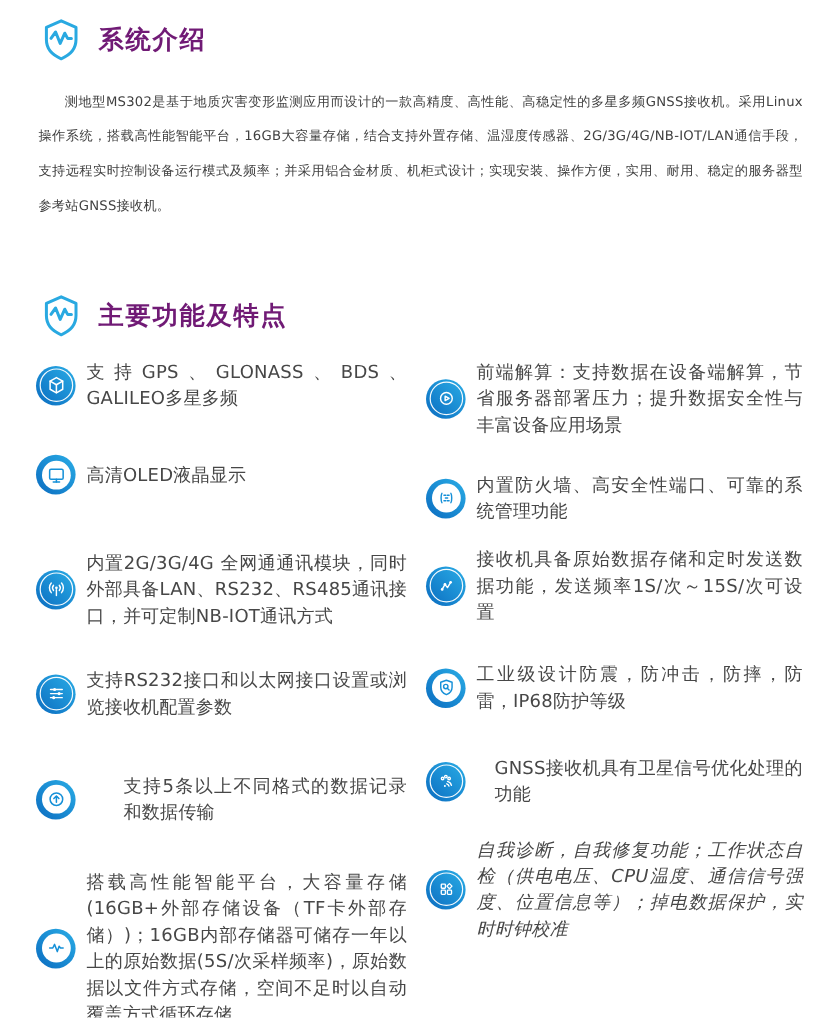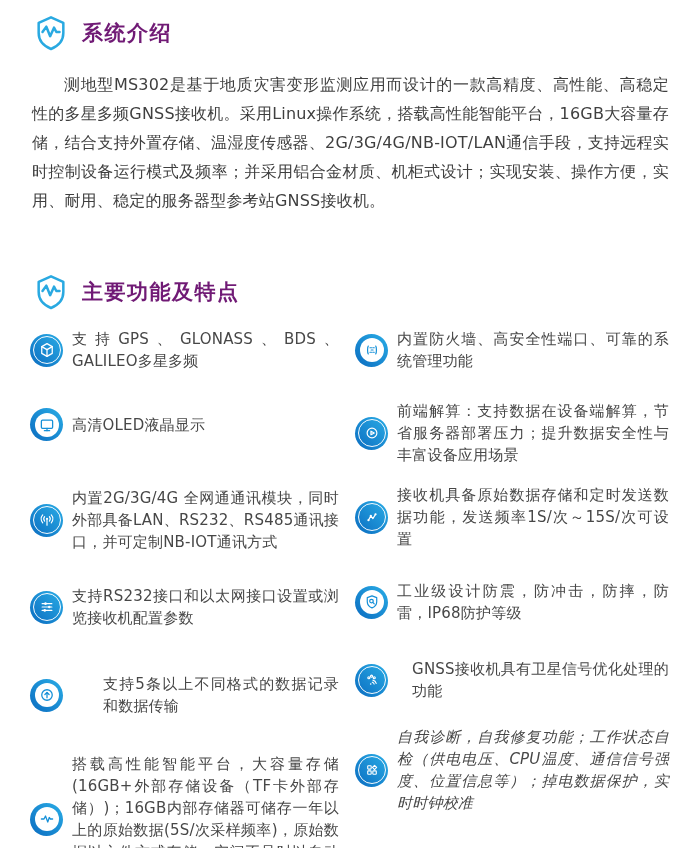--- a/index.html
+++ b/index.html
@@ -22,21 +22,21 @@
     font-size: 21px;
     font-weight: bold;
     color: #701a75;
     letter-spacing: 1.5px;
   }
   .sec2 { margin-top: 56px; }
 
   
   .intro {
     margin: 16px 0 0 2px;
-    font-size: 16px;
+    font-size: 11px;
     line-height: 29px;
     color: #3f3f3f;
     text-indent: 2em;
     text-align: justify;
     letter-spacing: 0.2px;
   }
 
   
   .features { display: flex; margin-top: 15px; gap: 16px; }
   .col { display: flex; flex-direction: column; }
@@ -181,47 +181,47 @@
           </svg>
         </span>
         <p class="feat-text">搭载高性能智能平台，大容量存储(16GB+外部存储设备（TF卡外部存储）)；16GB内部存储器可储存一年以上的原始数据(5S/次采样频率)，原始数据以文件方式存储，空间不足时以自动覆盖方式循环存储</p>
       </div>
 
     </div>
 
     <div class="col col-right">
 
       <div class="feat">
+        <span class="ic solid">
+          <svg width="18" height="18" viewBox="0 0 24 24" fill="none" stroke="currentColor" stroke-width="1.6" stroke-linecap="round" stroke-linejoin="round">
+            <circle cx="12" cy="12" r="6.5"></circle>
+            <path d="M10.6 9.6 L15 12 L10.6 14.4 Z"></path>
+          </svg>
+        </span>
+        <p class="feat-text">前端解算：支持数据在设备端解算，节省服务器部署压力；提升数据安全性与丰富设备应用场景</p>
+      </div>
+
+      <div class="feat">
         <span class="ic ring">
           <svg width="18" height="18" viewBox="0 0 24 24" fill="none" stroke="currentColor" stroke-width="1.6" stroke-linecap="round">
             <path d="M7 6.8 C5.8 8.4 5.8 15.6 7 17.2"></path>
             <path d="M17 6.8 C18.2 8.4 18.2 15.6 17 17.2"></path>
             <path d="M9.3 9 H11.3"></path>
               <path d="M13 9 H15"></path>
             <path d="M10.9 12 H13.4"></path>
             <path d="M9.3 15 H11.3"></path>
               <path d="M13 15 H15"></path>
           </svg>
         </span>
         <p class="feat-text">内置防火墙、高安全性端口、可靠的系统管理功能</p>
       </div>
 
       <div class="feat">
         <span class="ic solid">
           <svg width="18" height="18" viewBox="0 0 24 24" fill="none" stroke="currentColor" stroke-width="1.6" stroke-linecap="round" stroke-linejoin="round">
-            <circle cx="12" cy="12" r="6.5"></circle>
-            <path d="M10.6 9.6 L15 12 L10.6 14.4 Z"></path>
-          </svg>
-        </span>
-        <p class="feat-text">前端解算：支持数据在设备端解算，节省服务器部署压力；提升数据安全性与丰富设备应用场景</p>
-      </div>
-
-      <div class="feat">
-        <span class="ic solid">
-          <svg width="18" height="18" viewBox="0 0 24 24" fill="none" stroke="currentColor" stroke-width="1.6" stroke-linecap="round" stroke-linejoin="round">
             <path d="M7.3 16.2 L10.4 10.6 L13.2 14.2 L16.7 8.4"></path>
             <circle cx="7.3" cy="16.2" r="1.5" fill="currentColor" stroke="none"></circle>
             <circle cx="10.4" cy="10.6" r="1.5" fill="currentColor" stroke="none"></circle>
             <circle cx="16.7" cy="8.4" r="1.5" fill="currentColor" stroke="none"></circle>
           </svg>
         </span>
         <p class="feat-text">接收机具备原始数据存储和定时发送数据功能，发送频率1S/次～15S/次可设置</p>
       </div>
 
       <div class="feat">

